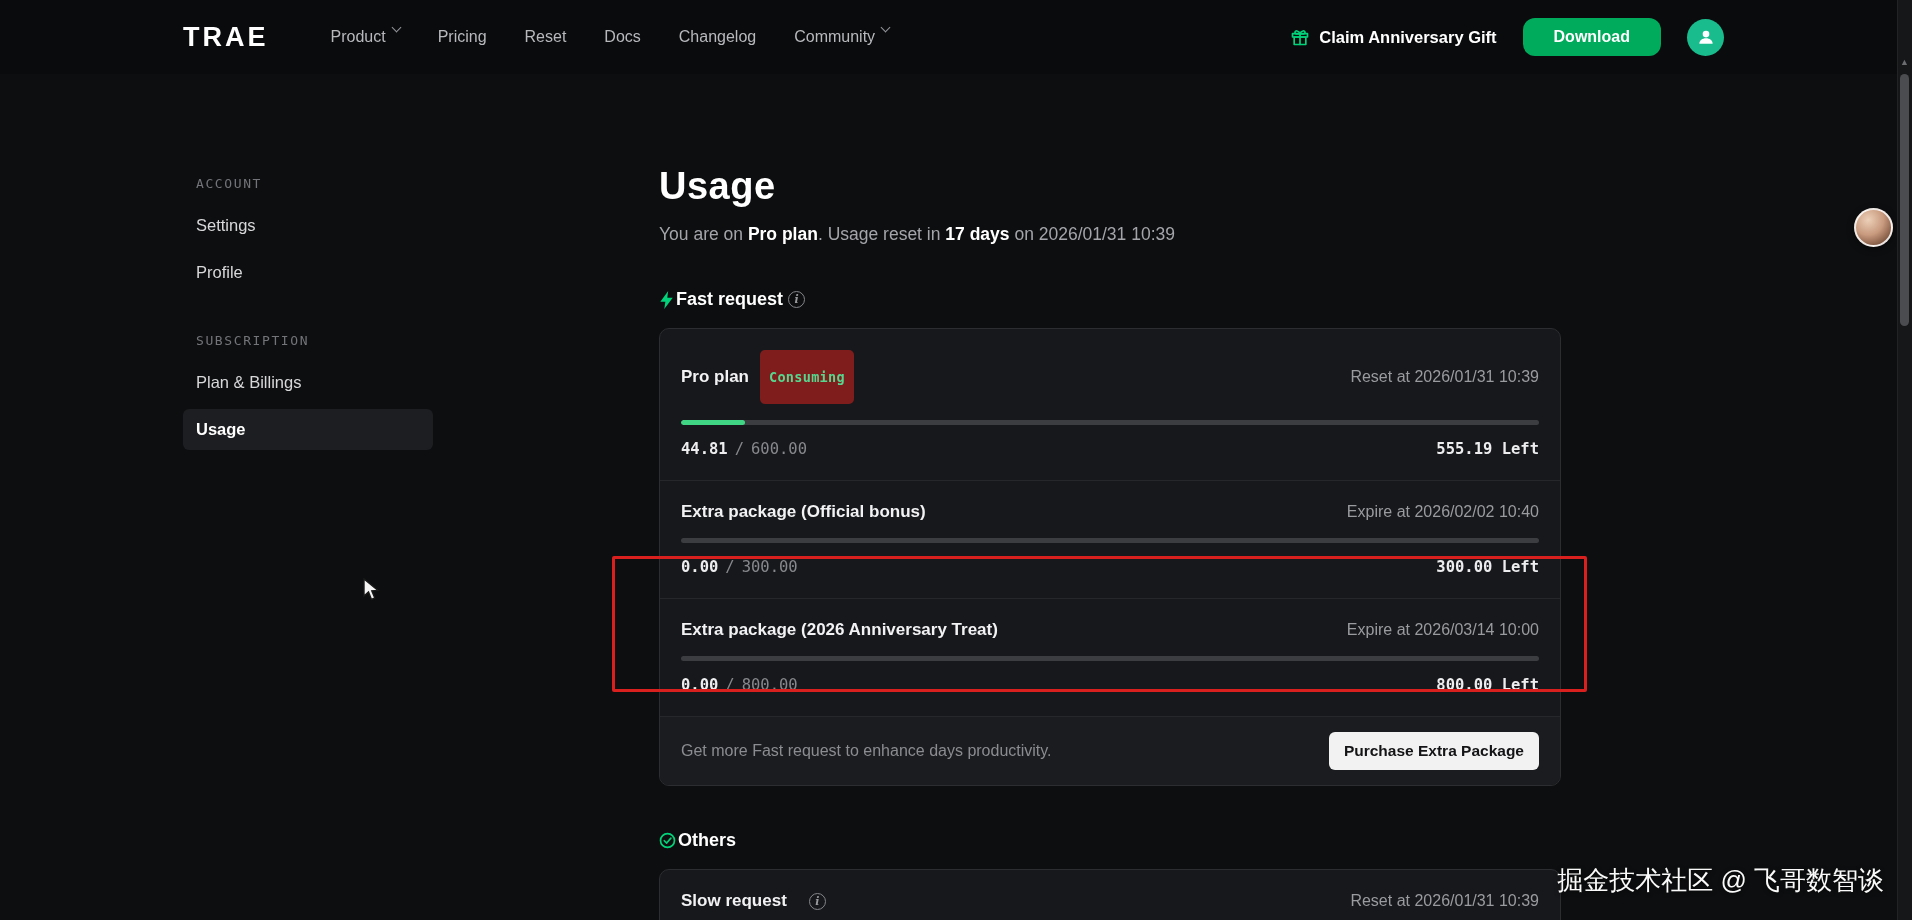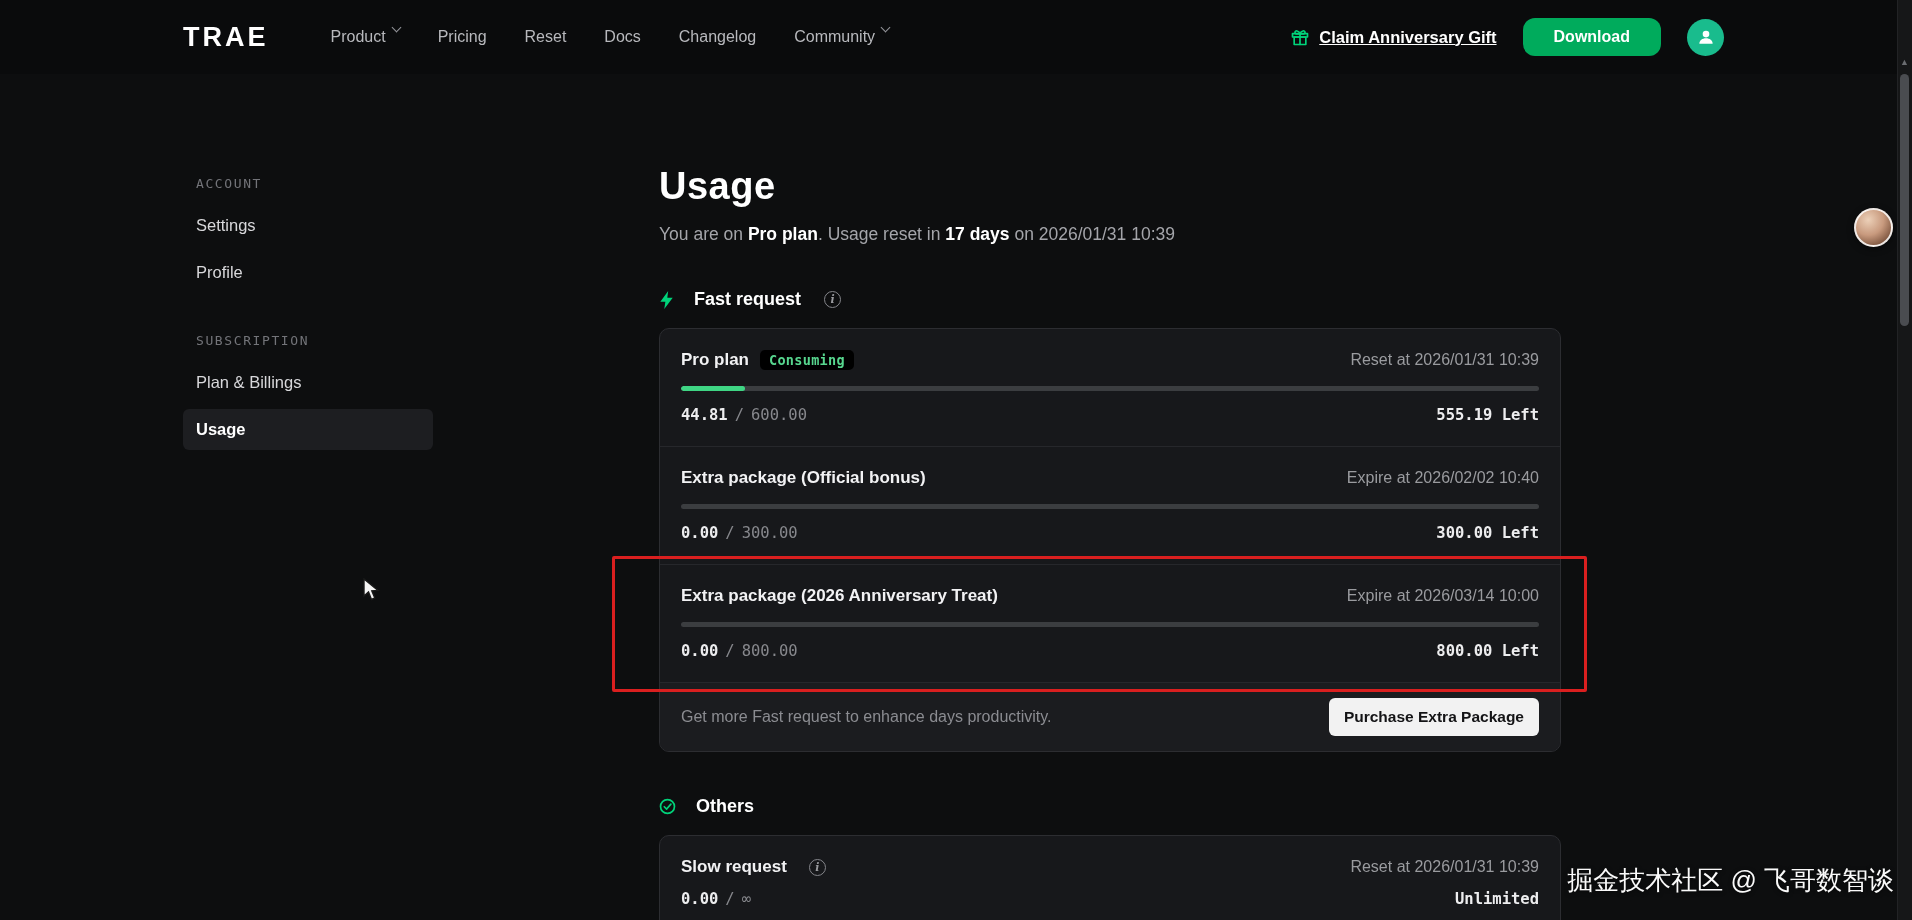--- a/index.html
+++ b/index.html
@@ -33,21 +33,21 @@
     width: 7px; height: 7px;
     border-right: 1.6px solid #93949a; border-bottom: 1.6px solid #93949a;
     transform: rotate(45deg); margin-top: -4px;
   }
   .header-right {
     position: absolute; right: 188px; top: 0; height: 74px;
     display: flex; align-items: center; gap: 26px;
   }
   .claim {
     display: flex; align-items: center; gap: 9px;
-    font-size: 16.5px; font-weight: 700; color: #ffffff; cursor: pointer; text-decoration: underline;
+    font-size: 16.5px; font-weight: 700; color: #ffffff; cursor: pointer;
   }
   .btn-download {
     background: #00ab5c; color: #ffffff;
     font-family: inherit; font-size: 16px; font-weight: 700;
     border: none; border-radius: 12px; padding: 10px 31px; cursor: pointer;
   }
   .avatar-btn {
     width: 37px; height: 37px; border-radius: 50%;
     background: #19bc8d; display: flex; align-items: center; justify-content: center;
     cursor: pointer;
@@ -67,21 +67,21 @@
   .side-item.active { background: #1d1e21; color: #ffffff; font-weight: 600; }
   .side-gap { height: 34px; }
 
   
   .main { position: absolute; left: 659px; top: 165px; width: 902px; }
   .page-title { font-size: 38px; font-weight: 700; color: #ffffff; letter-spacing: 0.5px; }
   .subtitle { margin-top: 16px; font-size: 17.5px; color: #a4a5aa; }
   .subtitle b { color: #ffffff; font-weight: 700; }
 
   .section-head {
-    margin-top: 44px; display: flex; align-items: center; gap: 20px;
+    margin-top: 44px; display: flex; align-items: center; gap: 2px;
     font-size: 18px; font-weight: 700; color: #ffffff;
   }
   .info {
     width: 17px; height: 17px; border: 1px solid #85868b; border-radius: 50%;
     color: #9a9b9f; font-size: 11px; line-height: 1;
     display: inline-flex; align-items: center; justify-content: center;
     font-family: "DejaVu Serif", serif; font-style: italic;
     margin-left: 3px; cursor: pointer; flex: none;
   }
 
@@ -94,22 +94,22 @@
   }
   .usage-row { padding: 21px 21px 22px; }
   .usage-row + .usage-row { border-top: 1px solid #26272b; }
   .row-head { display: flex; justify-content: space-between; align-items: center; }
   .row-name {
     font-size: 17px; font-weight: 600; color: #f2f2f4;
     display: flex; align-items: center; gap: 11px;
   }
   .badge {
     font-family: "DejaVu Sans Mono", monospace;
-    font-size: 13.5px; color: #57d68e; background: #000000;
-    padding: 2px 9px; border-radius: 5px; letter-spacing: 0.3px;
+    font-size: 13.5px; color: #57d68e; background: #7f1d1d;
+    padding: 19px 9px; border-radius: 5px; letter-spacing: 0.3px;
   }
   .row-meta { font-size: 16px; color: #9a9b9f; }
   .bar { margin-top: 16px; height: 5px; background: #3b3d40; border-radius: 3px; overflow: hidden; }
   .bar-fill { height: 100%; width: 0; background: #3fd584; border-radius: 3px; }
   .row-stats {
     margin-top: 15px; display: flex; justify-content: space-between; align-items: center;
     font-family: "DejaVu Sans Mono", monospace; font-size: 15.5px;
   }
   .stat-used { color: #ededef; font-weight: 700; }
   .stat-sep, .stat-total { color: #87888d; }
@@ -129,21 +129,21 @@
 
   
   .annotation-rect {
     position: absolute; left: 612px; top: 556px; width: 975px; height: 136px;
     border: 3px solid #da1f1f; border-radius: 2px;
     z-index: 40; pointer-events: none;
   }
   .cursor { position: absolute; left: 362px; top: 578px; z-index: 60; pointer-events: none; }
 
   .watermark {
-    position: absolute; right: 18px; bottom: 22px;
+    position: absolute; right: 28px; bottom: 22px;
     font-size: 26px; font-weight: 500; color: #fafafa;
     text-shadow: 0 1px 4px rgba(0,0,0,0.65);
     z-index: 45;
   }
 
   .floating-avatar {
     position: absolute; right: 19px; top: 208px;
     width: 39px; height: 39px; border-radius: 50%;
     background: radial-gradient(circle at 35% 28%, #ecd0b8 0%, #c89a7e 45%, #7d553f 80%, #4a3226 100%);
     border: 2px solid rgba(255,255,255,0.85);

